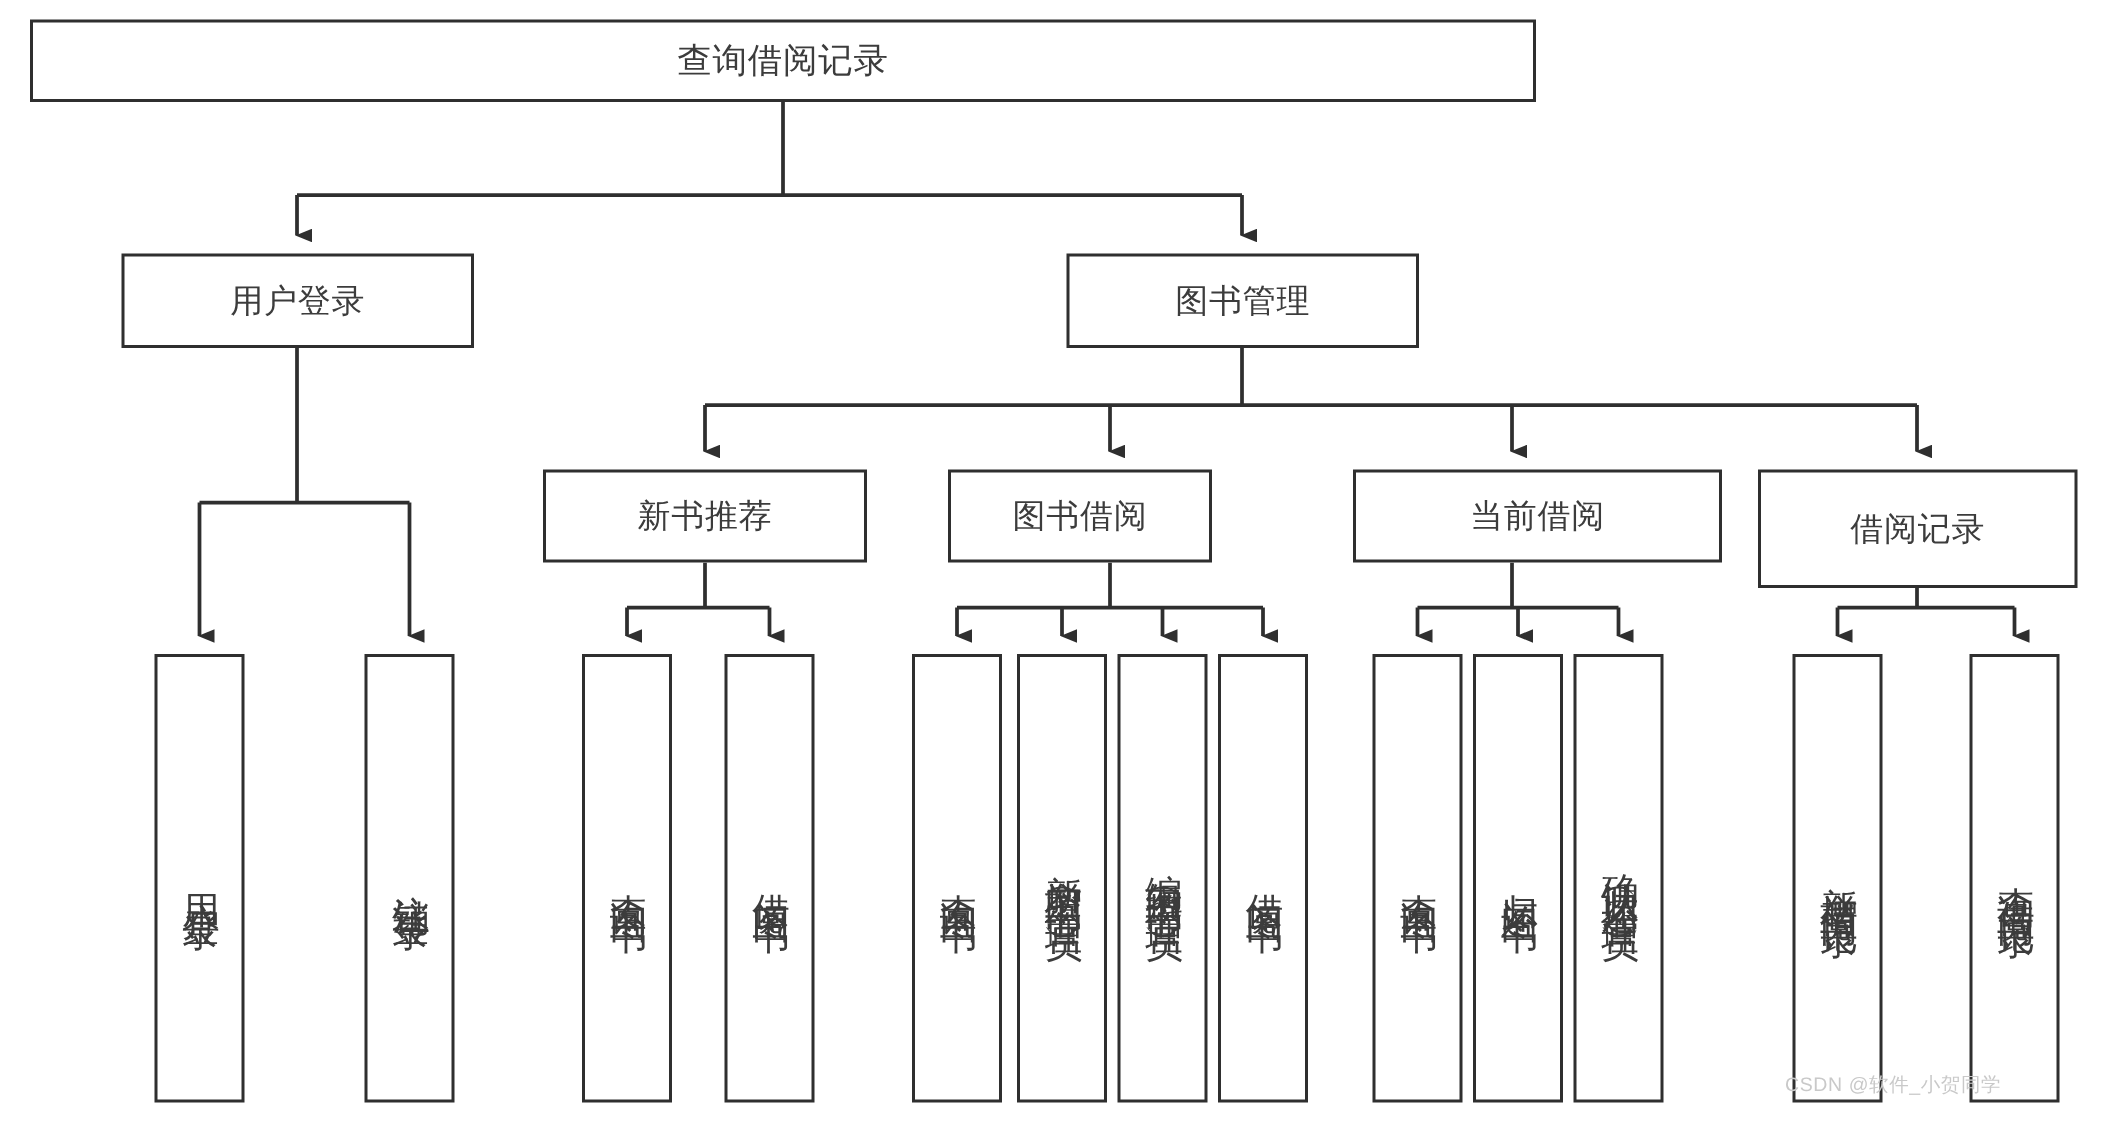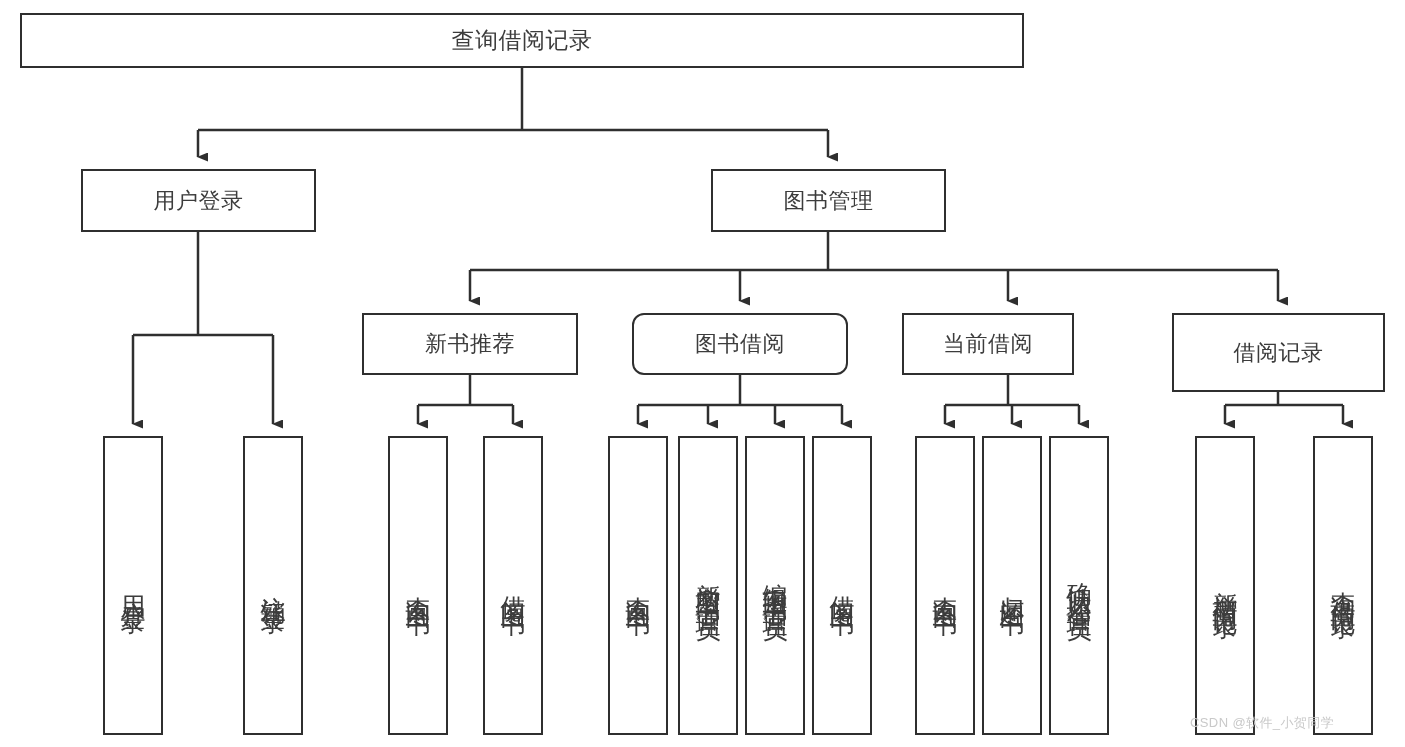--- a/index.html
+++ b/index.html
@@ -139,24 +139,24 @@
   <div class="node horiz" style="left:81px; top:169px; width:235px; height:63px;">
     <span class="node-label">用户登录</span>
   </div>
   <div class="node horiz" style="left:362px; top:313px; width:216px; height:62px;">
     <span class="node-label">新书推荐</span>
   </div>
 
   <div class="node horiz" style="left:711px; top:169px; width:235px; height:63px;">
     <span class="node-label">图书管理</span>
   </div>
-  <div class="node horiz" style="left:632px; top:313px; width:216px; height:62px;border-radius:12px;">
+  <div class="node horiz" style="left:632px; top:313px; width:176px; height:62px;">
     <span class="node-label">图书借阅</span>
   </div>
-  <div class="node horiz" style="left:902px; top:313px; width:172px; height:62px;">
+  <div class="node horiz" style="left:902px; top:313px; width:246px; height:62px;">
     <span class="node-label">当前借阅</span>
   </div>
   <div class="node horiz" style="left:1172px; top:313px; width:213px; height:79px;">
     <span class="node-label">借阅记录</span>
   </div>
 
   <div class="node vert" style="left:103px; top:436px; width:60px; height:299px;">
     <span class="node-label">用户登录</span>
   </div>
   <div class="node vert" style="left:243px; top:436px; width:60px; height:299px;">

